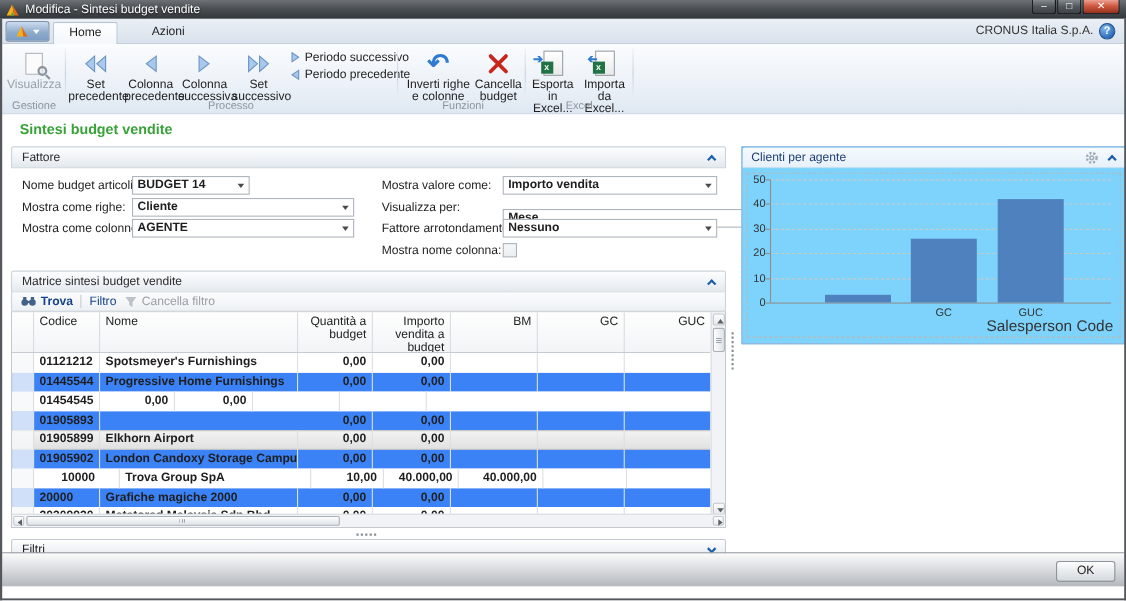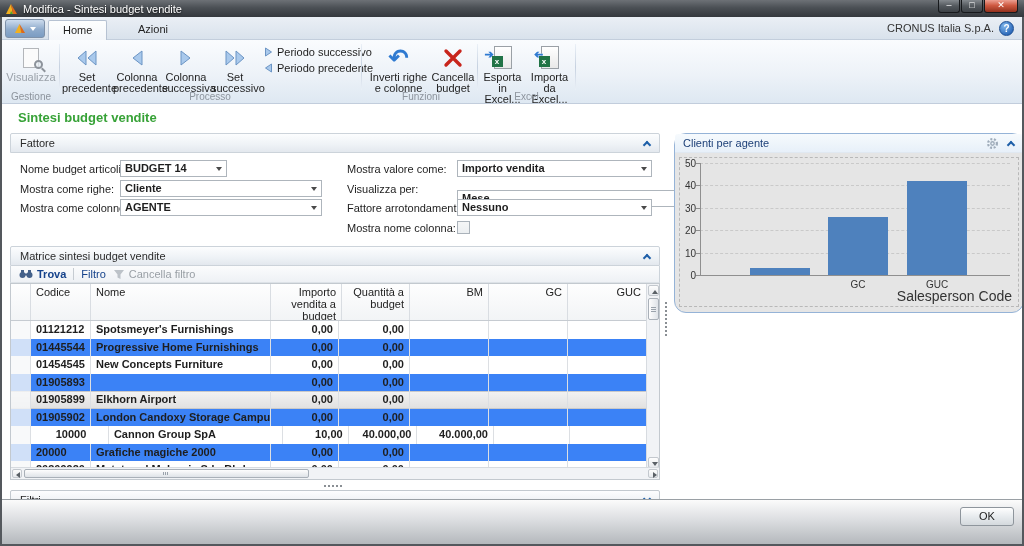--- a/index.html
+++ b/index.html
@@ -69,21 +69,21 @@
   .chev.down { right:9px; top:5px; transform:rotate(225deg); }
   .ft-body { position:relative; }
   .fldlabel { position:absolute; font-size:11px; color:#1e1e1e; }
   .combo { position:absolute; height:17px; border:1px solid #aeb5bc; background:#fff;
     font-size:11px; font-weight:bold; line-height:15px; padding-left:4px; }
   .combo .arr { position:absolute; right:4px; top:6px; width:0; height:0;
     border-left:3.5px solid transparent; border-right:3.5px solid transparent; border-top:4px solid #4a4a4a; }
   .cb { position:absolute; width:13px; height:13px; border:1px solid #aab2ba; background:linear-gradient(#f5f6f7,#eceff1); }
   
   .chart-panel { position:absolute; left:672px; top:29px; width:350px; height:180px;
-    border:1px solid #95b3d7; border-radius:12px; background:#e5e5e5; }
+    border:1px solid #95b3d7; border-radius:0; background:#7dd3fc; }
   .cp-header { height:19px; position:relative; padding-left:8px; line-height:18px; font-size:11px; color:#1c3f77;
     background:linear-gradient(#f6fafd,#e7f0f9); border-bottom:1px solid #e0e8f1; border-radius:3px 3px 0 0; }
   .cp-header .gear { position:absolute; right:24px; top:3px; }
   .cp-body { position:absolute; left:4px; right:4px; top:23px; bottom:5px; border:1px dashed #b8b8b8; }
   .plot { position:absolute; inset:0; }
   .grid { position:absolute; height:0; border-top:1px dashed #c9c9c9; }
   .ytick { position:absolute; left:0; width:16px; text-align:right; font-size:10px; color:#333; }
   .ymark { position:absolute; width:4px; height:0; border-top:1px solid #8f8f8f; }
   .yaxis { position:absolute; width:0; border-left:1px solid #8f8f8f; }
   .xaxis { position:absolute; height:0; border-top:1px solid #8f8f8f; }
@@ -121,21 +121,21 @@
   .hthumb { position:absolute; top:1px; left:13px; width:285px; height:9px; border:1px solid #a9b0b8;
     border-radius:2px; background:linear-gradient(#fdfdfd,#dfe3e8); }
   .hthumb:after { content:""; position:absolute; top:2px; bottom:2px; left:138px; width:6px;
     background:repeating-linear-gradient(90deg,#9aa2ab 0 1px, transparent 1px 2px); }
   .hsplit { position:absolute; left:322px; top:381px; width:18px; height:3px; border-top:2px dotted #8a8f94; }
   .vsplit { position:absolute; left:663px; top:198px; width:3px; height:34px; border-left:2px dotted #8a8f94; }
   .filters-bar { position:absolute; left:8px; top:386px; width:650px; height:21px; position:absolute;
     background:linear-gradient(#fdfdfe,#eef1f4 55%,#e4e8ec); border:1px solid #c3c9cf; border-radius:2px;
     line-height:19px; padding-left:9px; font-size:11px; color:#222; }
   
-  .statusbar { position:absolute; left:2px; right:2px; bottom:2px; height:45px;
+  .statusbar { position:absolute; left:2px; right:2px; bottom:13px; height:31px;
     background:linear-gradient(#fbfbfb,#dcdee1 45%,#b4b8bc); border-top:1px solid #9aa0a5; }
   .ok-btn { position:absolute; right:8px; top:7px; width:54px; height:19px; border:1px solid #8e959c; border-radius:3px;
     background:linear-gradient(#fefefe,#e7ebee 50%,#d4d9dd); font-size:11px; line-height:17px; text-align:center; color:#222; }
 </style>
 </head>
 <body>
 
 <div class="titlebar">
   <svg class="app-logo" width="13" height="12" viewBox="0 0 13 12" style="margin-left:5px">
     <polygon points="1,11 6,1 8,11" fill="#f2b01e"></polygon>
@@ -374,22 +374,22 @@
           <path d="M1 1 H11 L7.5 5.5 V10 L4.5 8.5 V5.5 Z" fill="#bcc2c8"></path>
         </svg>
         <span>Cancella filtro</span>
       </span>
     </div>
     <div class="tbl">
       <div class="thead">
         <div class="hc" style="width:20px;"></div>
         <div class="hc" style="width:60px;">Codice</div>
         <div class="hc" style="width:180px;">Nome</div>
+        <div class="hc num" style="width:68px;">Quantità a budget</div>
         <div class="hc num" style="width:71px;">Importo vendita a budget</div>
-        <div class="hc num" style="width:68px;">Quantità a budget</div>
         <div class="hc num" style="width:79px;">BM</div>
         <div class="hc num" style="width:79px;">GC</div>
         <div class="hc num" style="width:78px;border-right:none;">GUC</div>
       </div>
       <div class="rows">
           <div class="trow">
             <div class="tc tc-sel" style="width: 20px;"></div>
             <div class="tc tc-code" style="width: 60px;">01121212</div>
             <div class="tc tc-name" style="width: 180px;">Spotsmeyer's Furnishings</div>
             <div class="tc tc-qty num" style="width: 68px;">0,00</div>
@@ -404,21 +404,20 @@
             <div class="tc tc-name" style="width: 180px;">Progressive Home Furnishings</div>
             <div class="tc tc-qty num" style="width: 68px;">0,00</div>
             <div class="tc tc-amount num" style="width: 71px;">0,00</div>
             <div class="tc tc-bm num" style="width: 79px;"></div>
             <div class="tc tc-gc num" style="width: 79px;"></div>
             <div class="tc tc-guc num" style="width: 78px; border-right: none;"></div>
           </div>
           <div class="trow">
             <div class="tc tc-sel" style="width: 20px;"></div>
             <div class="tc tc-code" style="width: 60px;">01454545</div>
-            <div class="tc tc-name" style="width: 180px;">New Concepts Furniture</div>
             <div class="tc tc-qty num" style="width: 68px;">0,00</div>
             <div class="tc tc-amount num" style="width: 71px;">0,00</div>
             <div class="tc tc-bm num" style="width: 79px;"></div>
             <div class="tc tc-gc num" style="width: 79px;"></div>
             <div class="tc tc-guc num" style="width: 78px; border-right: none;"></div>
           </div>
           <div class="trow alt">
             <div class="tc tc-sel" style="width: 20px;"></div>
             <div class="tc tc-code" style="width: 60px;">01905893</div>
             <div class="tc tc-name" style="width: 180px; margin-top: 27px;">Candoxy Canada Inc.</div>
@@ -444,21 +443,21 @@
             <div class="tc tc-name" style="width: 180px;">London Candoxy Storage Campus</div>
             <div class="tc tc-qty num" style="width: 68px;">0,00</div>
             <div class="tc tc-amount num" style="width: 71px;">0,00</div>
             <div class="tc tc-bm num" style="width: 79px;"></div>
             <div class="tc tc-gc num" style="width: 79px;"></div>
             <div class="tc tc-guc num" style="width: 78px; border-right: none;"></div>
           </div>
           <div class="trow">
             <div class="tc tc-sel" style="width: 20px;"></div>
             <div class="tc tc-code" style="width: 60px; margin-left: 20px;">10000</div>
-            <div class="tc tc-name" style="width: 180px;">Cannon Group SpA</div>
+            <div class="tc tc-name" style="width: 180px;">Trova Group SpA</div>
             <div class="tc tc-qty num" style="width: 68px;">10,00</div>
             <div class="tc tc-amount num" style="width: 71px;">40.000,00</div>
             <div class="tc tc-bm num" style="width: 79px;">40.000,00</div>
             <div class="tc tc-gc num" style="width: 79px;"></div>
             <div class="tc tc-guc num" style="width: 78px; border-right: none;"></div>
           </div>
           <div class="trow alt">
             <div class="tc tc-sel" style="width: 20px;"></div>
             <div class="tc tc-code" style="width: 60px;">20000</div>
             <div class="tc tc-name" style="width: 180px;">Grafiche magiche 2000</div>

